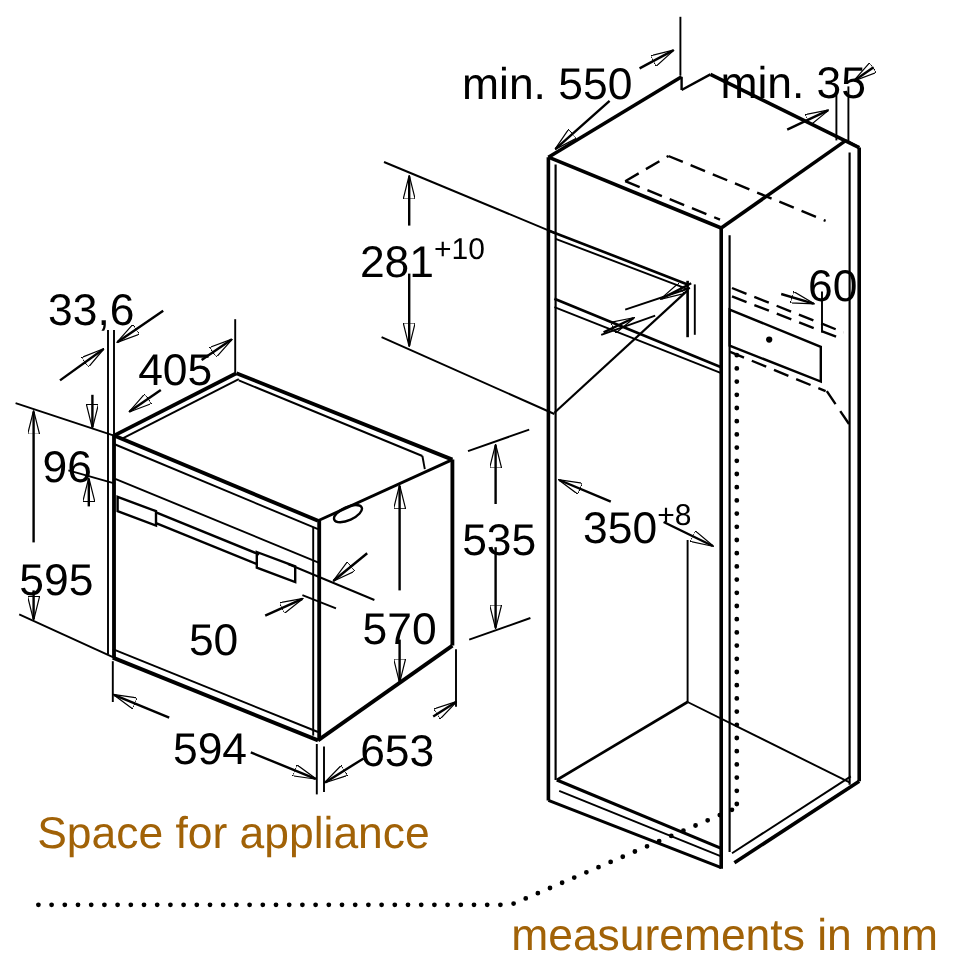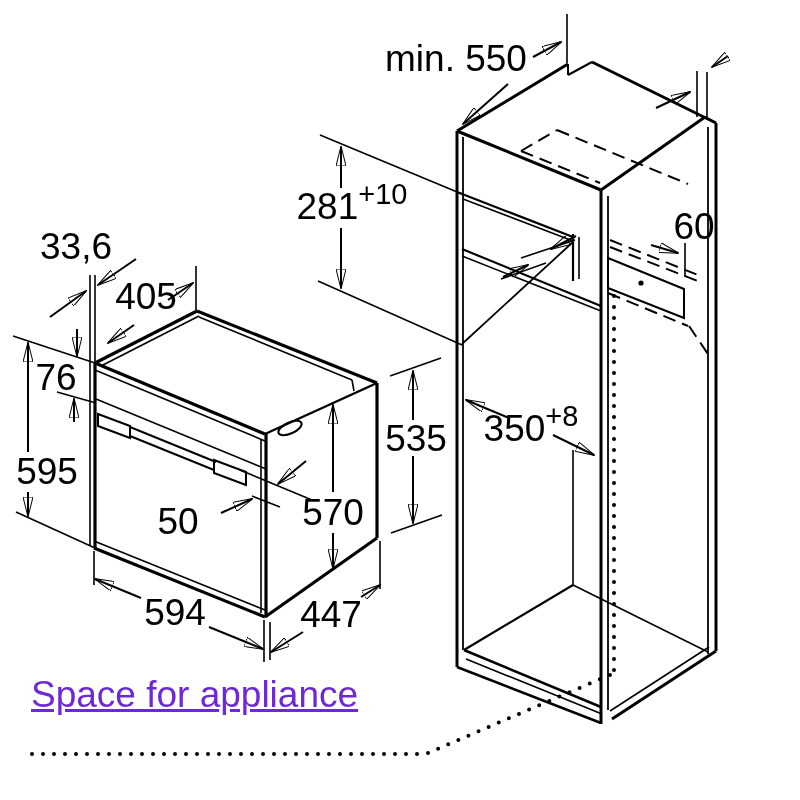--- a/index.html
+++ b/index.html
@@ -1,22 +1,22 @@
 <!DOCTYPE html>
 <html><head>
 <meta charset="utf-8">
 <style>
   html,body{margin:0;padding:0;background:#fff;}
   #stage{position:relative;width:800px;height:800px;background:#ffffff;overflow:hidden;
          font-family:"Liberation Sans", sans-serif;color:#000;}
   #drawing{position:absolute;left:0;top:0;}
   .dim{position:absolute;transform:translate(-50%,-50%);font-size:37px;line-height:37px;
-       white-space:nowrap;color:#000;text-align:center;}
-  .dim sup{font-size:29px;line-height:0;position:relative;top:-2px;vertical-align:super;}
-  .note{position:absolute;font-size:37px;line-height:41px;white-space:nowrap;color:#6d28d9;text-decoration:underline;}
+       white-space:nowrap;color:#000;text-align:center;margin-top:12px;}
+  .dim sup{font-size:25px;line-height:0;position:relative;top:-2px;vertical-align:super;}
+  .note{position:absolute;font-size:37px;line-height:41px;white-space:nowrap;color:#a16207;}
   svg line, svg path, svg polygon, svg ellipse{stroke:#000;fill:none;}
 </style>
 </head>
 <body>
 
 <div id="stage">
 
   <svg id="drawing" width="800" height="800" viewBox="0 0 800 800">
     <defs>
       <marker id="ah" viewBox="0 0 20 10" refX="19" refY="5" markerWidth="20" markerHeight="10" orient="auto" markerUnits="userSpaceOnUse">
@@ -159,36 +159,38 @@
       <line x1="576" y1="236" x2="551" y2="249" marker-end="url(#ah)"></line>
       <line x1="503" y1="277" x2="528" y2="265" marker-end="url(#ah)"></line>
       <line x1="651" y1="245" x2="678" y2="253" marker-end="url(#ah)"></line>
       <line x1="509" y1="418" x2="466" y2="400" marker-end="url(#ah)"></line>
       <line x1="553" y1="435" x2="594" y2="455" marker-end="url(#ah)"></line>
     </g>
   </svg>
 
   <div class="dim" style="left:76px;top:246px;">33,6</div>
   <div class="dim" style="left:146px;top:296px;">405</div>
-  <div class="dim" style="left:56px;top:377px;">76</div>
+  <div class="dim" style="left:56px;top:377px;">96</div>
   <div class="dim" style="left:47px;top:471px;">595</div>
   <div class="dim" style="left:178px;top:521px;">
     <span style="display:block;">50</span>
   </div>
   <div class="dim" style="left:175px;top:612px;">594</div>
-  <div class="dim" style="left:331px;top:614px;">447</div>
+  <div class="dim" style="left:331px;top:614px;">653</div>
   <div class="dim" style="left:333px;top:512px;">570</div>
   <div class="dim" style="left:416px;top:438px;">535</div>
 
   <div class="dim" style="left:456px;top:58px;">min. 550</div>
+  <div class="dim" style="left:661px;top:57px;">min. 35</div>
   <div class="dim" style="left:352px;top:206px;">
     <span>281</span><sup>+10</sup>
   </div>
   <div class="dim" style="left:694px;top:226px;">60</div>
   <div class="dim" style="left:531px;top:428px;">
     <span>350</span><sup>+8</sup>
   </div>
 
   <div class="note" style="left:31px;top:674px;">
     <span style="display:block;">Space for appliance</span>
   </div>
+  <div class="note" style="left:426px;top:759px;">measurements in mm</div>
 
 </div>
 
 </body></html>

